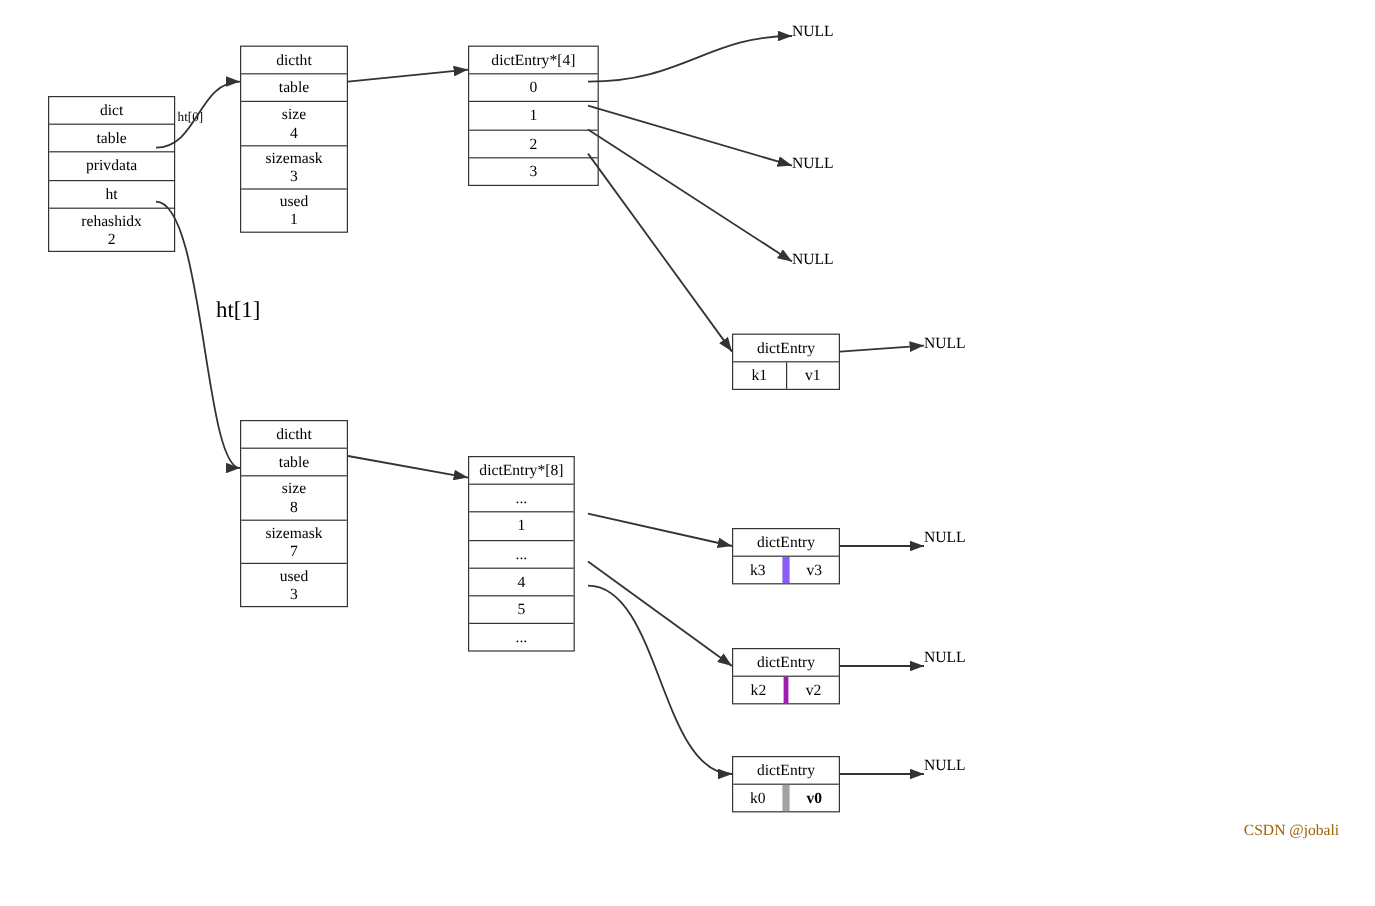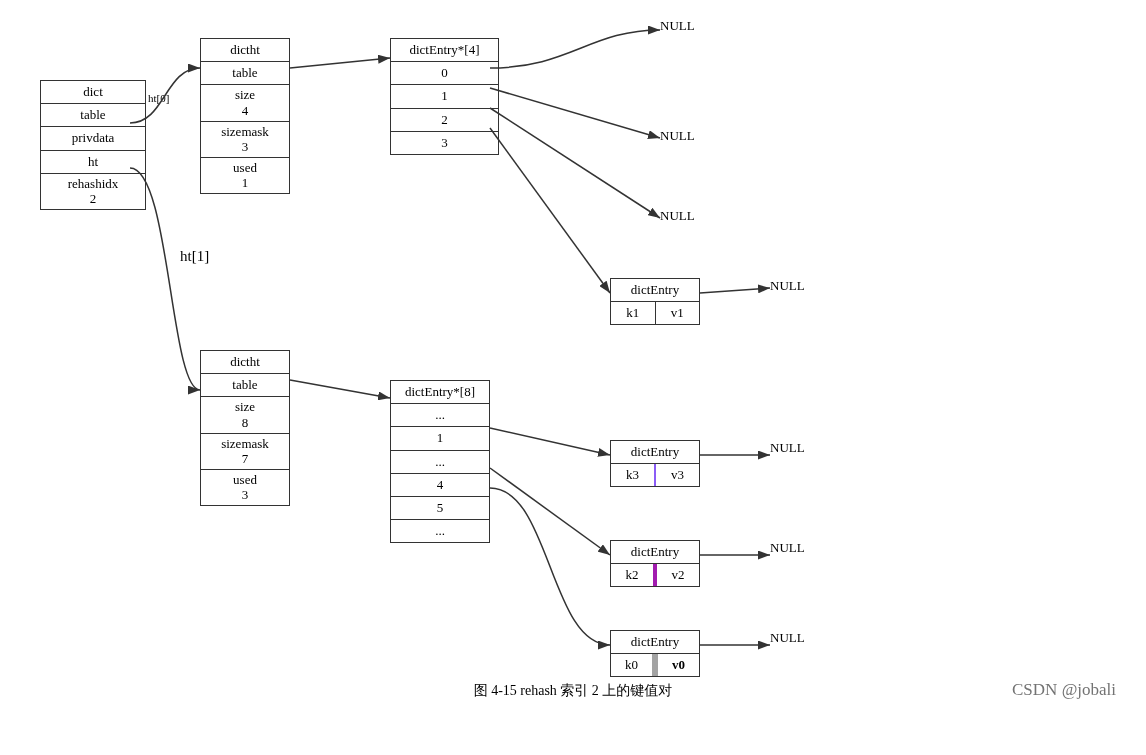--- a/index.html
+++ b/index.html
@@ -55,40 +55,40 @@
       transform: translateX(-50%);
       font-size: 14px;
       white-space: nowrap;
       text-align: center;
     }
 
     .csdn-label {
       position: absolute;
       bottom: 10px;
       right: 20px;
-      font-size: 17px;
-      color: #737373;
+      font-size: 13px;
+      color: #a16207;
     }
   </style>
 </head>
 <body>
 
 <div class="diagram-container">
 
   <div class="box" style="left:30px; top:70px; width:106px;">
     <div class="box-cell">dict</div>
     <div class="box-cell">table</div>
     <div class="box-cell">privdata</div>
     <div class="box-cell">ht</div>
     <div class="box-cell" style="line-height:1.2;">rehashidx<br>2</div>
   </div>
 
   <div style="position:absolute; left:138px; top:82px; font-size:11px;">ht[0]</div>
 
-  <div style="position:absolute; left:138px; top:238px; font-size:15px;margin-left:32px;">ht[1]</div>
+  <div style="position:absolute; left:138px; top:238px; font-size:19px;margin-left:32px;">ht[1]</div>
 
   <div class="box" style="left:190px; top:28px; width:90px;">
     <div class="box-cell">dictht</div>
     <div class="box-cell">table</div>
     <div class="box-cell" style="line-height:1.2;">size<br>4</div>
     <div class="box-cell" style="line-height:1.2;">sizemask<br>3</div>
     <div class="box-cell" style="line-height:1.2;">used<br>1</div>
   </div>
 
   <div class="box" style="left:190px; top:340px; width:90px;">
@@ -100,42 +100,42 @@
   </div>
 
   <div class="box" style="left:380px; top:28px; width:109px;">
     <div class="box-cell">dictEntry*[4]</div>
     <div class="box-cell">0</div>
     <div class="box-cell">1</div>
     <div class="box-cell">2</div>
     <div class="box-cell">3</div>
   </div>
 
-  <div class="box" style="left:380px; top:370px; width:100px;">
+  <div class="box" style="left:380px; top:370px; width:89px;">
     <div class="box-cell">dictEntry*[8]</div>
     <div class="box-cell">...</div>
     <div class="box-cell">1</div>
     <div class="box-cell">...</div>
     <div class="box-cell">4</div>
     <div class="box-cell">5</div>
     <div class="box-cell">...</div>
   </div>
 
   <div class="box" style="left:600px; top:268px; width:90px;">
     <div class="box-cell">dictEntry</div>
     <div style="display:flex; border-top: none; text-align: center;">
       <div class="box-cell" style="flex:1; border-right:1px solid #333; border-bottom:none;">k1</div>
       <div class="box-cell" style="flex:1; border-bottom:none;">v1</div>
     </div>
   </div>
 
   <div class="box" style="left:600px; top:430px; width:90px;">
     <div class="box-cell">dictEntry</div>
     <div style="display:flex;">
-      <div class="box-cell" style="flex:1; border-right:2px solid #8b5cf6; border-bottom:none;">k3</div>
+      <div class="box-cell" style="flex:1; border-right:6px solid #8b5cf6; border-bottom:none;">k3</div>
       <div class="box-cell" style="flex:1; border-bottom:none;text-align:center;">v3</div>
     </div>
   </div>
 
   <div class="box" style="left:600px; top:530px; width:90px;">
     <div class="box-cell">dictEntry</div>
     <div style="display:flex;">
       <div class="box-cell" style="flex:1; border-right:4px solid #a21caf; border-bottom:none;">k2</div>
       <div class="box-cell" style="flex:1; border-bottom:none;font-family:Liberation Serif, serif;">v2</div>
     </div>
@@ -189,17 +189,16 @@
     <line x1="480" y1="458" x2="600" y2="545" stroke="#333" stroke-width="1.5" marker-end="url(#arrowhead)"></line>
 
     <line x1="690" y1="545" x2="760" y2="545" stroke="#333" stroke-width="1.5" marker-end="url(#arrowhead)"></line>
 
     <path d="M 480,478 C 540,478 540,635 600,635" stroke="#333" stroke-width="1.5" fill="none" marker-end="url(#arrowhead)"></path>
 
     <line x1="690" y1="635" x2="760" y2="635" stroke="#333" stroke-width="1.5" marker-end="url(#arrowhead)"></line>
 
   </svg>
 
-  <div class="caption">图 4-15    rehash 索引 2 上的键值对</div>
 
   <div class="csdn-label">CSDN @jobali</div>
 
 </div>
 
 </body></html>

